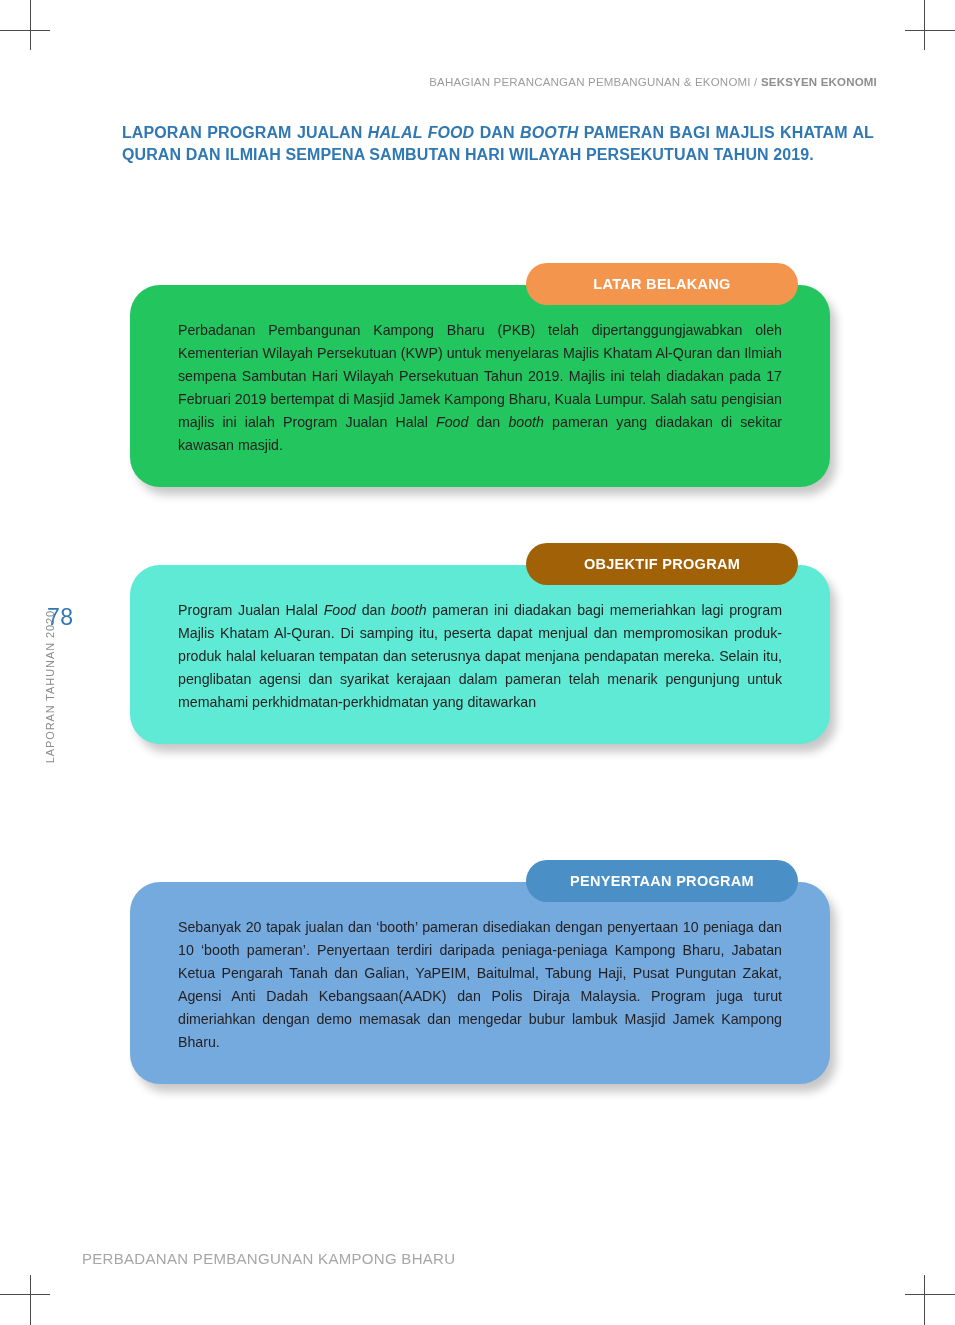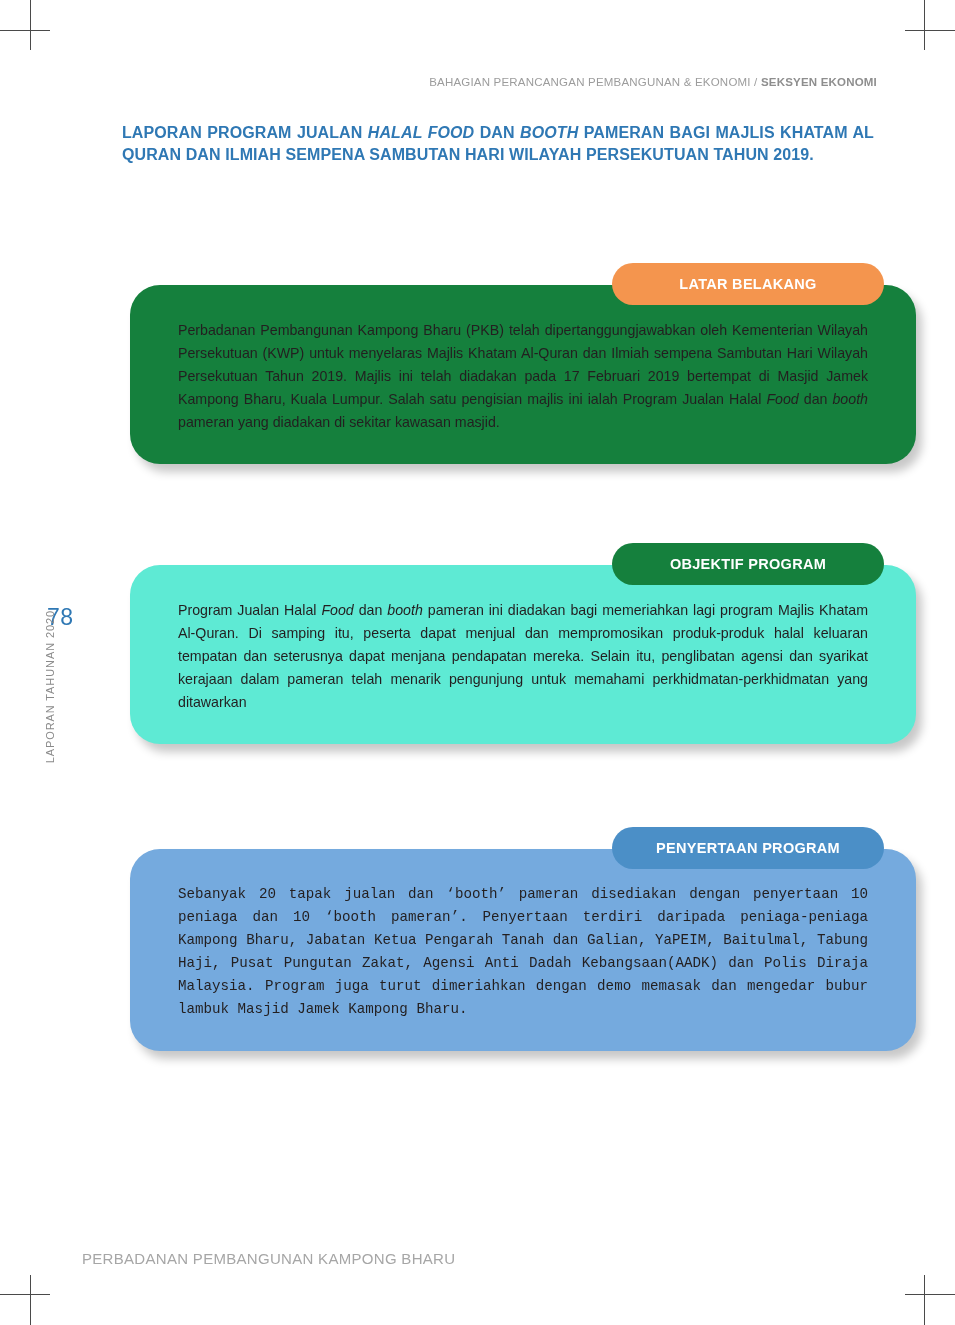--- a/index.html
+++ b/index.html
@@ -99,59 +99,59 @@
     font-size: 15px;
     letter-spacing: 0.3px;
     color: #a6a6a6;
     white-space: nowrap;
   }
 
   
   .card-block {
     position: absolute;
     left: 130px;
-    width: 786px;
+    width: 700px;
   }
   .card-block.b1 { top: 263px; }
   .card-block.b2 { top: 543px; }
-  .card-block.b3 { top: 827px; }
+  .card-block.b3 { top: 860px; }
 
   .tab {
     position: relative;
     z-index: 3;
     margin-left: auto;
     margin-right: 32px;
     width: 272px;
     height: 42px;
     border-radius: 21px;
     display: flex;
     align-items: center;
     justify-content: center;
     color: #ffffff;
     font-size: 14.5px;
     font-weight: bold;
     letter-spacing: 0.3px;
     box-sizing: border-box;
   }
   .tab.orange { background: #f4954e; }
-  .tab.teal   { background: #15803d; }
+  .tab.teal   { background: #a16207; }
   .tab.blue   { background: #4b8fc7; }
 
   .card {
     position: relative;
     z-index: 1;
     margin-top: -20px;
     border-radius: 30px;
     box-sizing: border-box;
     padding: 34px 48px 30px 48px;
     box-shadow: 6px 8px 10px rgba(0,0,0,0.22);
   }
-  .card.orange { background: #15803d; }
+  .card.orange { background: #22c55e; }
   .card.teal   { background: #5eead4; }
-  .card.blue   { background: #75aade; font-family: Liberation Mono, monospace; }
+  .card.blue   { background: #75aade; }
 
   .card p {
     margin: 0;
     font-size: 14.2px;
     line-height: 1.62;
     color: #231f20;
     text-align: justify;
     text-justify: inter-word;
   }
   .card p .it { font-style: italic; }

